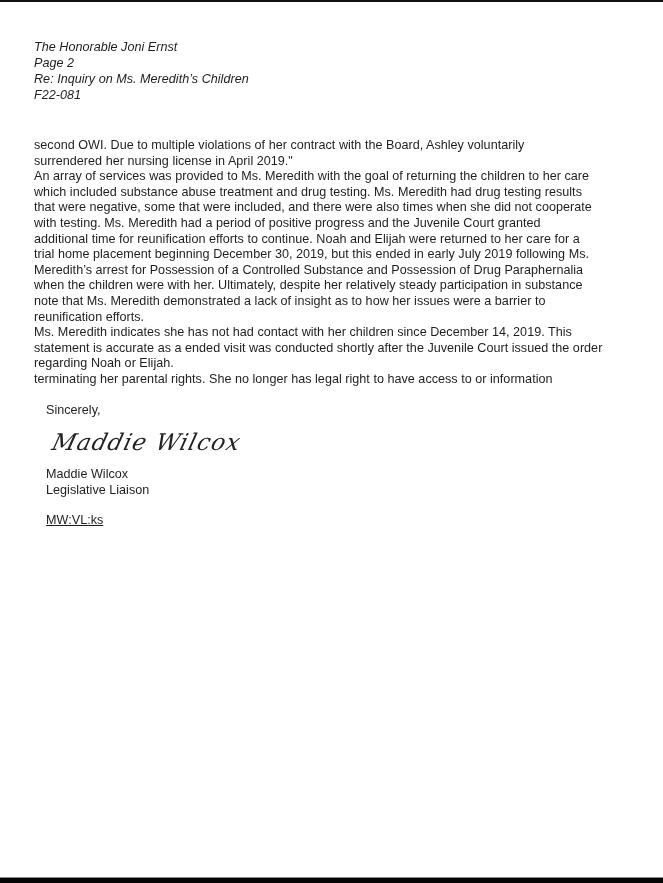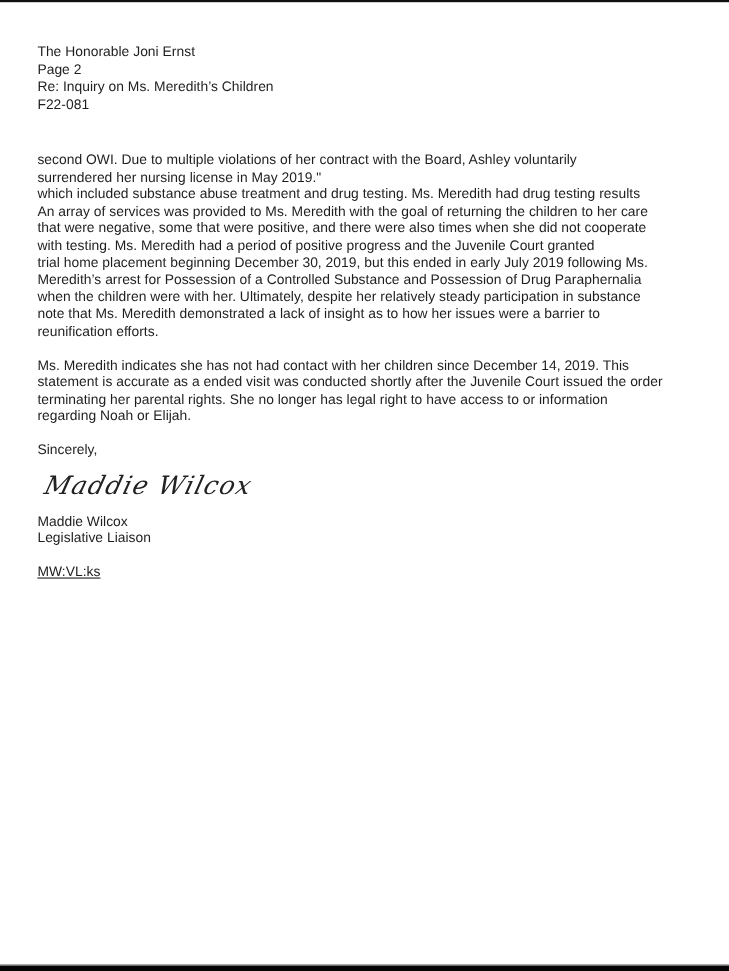--- a/index.html
+++ b/index.html
@@ -39,29 +39,30 @@
     }
     .line {
       display: block;
       white-space: nowrap;
     }
     .header-block {
       margin: 0;
     }
     .header-block .line {
       line-height: 16px;
+      font-style: italic;
     }
     .body-para {
       margin-top: 35px;
     }
     .para-gap {
-      margin-top: 15px;
     }
     .closing {
       margin-top: 15px;
+      margin-left: 12px;
     }
     .signature {
       display: block;
       margin-top: 9px;
       margin-left: 2px;
       height: 34px;
       font-family: "DejaVu Serif", serif;
       font-style: italic;
       font-size: 23px;
       line-height: 30px;
@@ -87,37 +88,38 @@
 
   <div class="header-block">
     <span class="line">The Honorable Joni Ernst</span>
     <span class="line">Page 2</span>
     <span class="line">Re: Inquiry on Ms. Meredith’s Children</span>
     <span class="line">F22-081</span>
   </div>
 
   <div class="body-para">
     <span class="line">second OWI.  Due to multiple violations of her contract with the Board, Ashley voluntarily</span>
-    <span class="line">surrendered her nursing license in May 2019."</span>
+    <span class="line">surrendered her nursing license in April 2019."</span>
+    <span class="line">An array of services was provided to Ms. Meredith with the goal of returning the children to her care</span>
     <span class="line">which included substance abuse treatment and drug testing. Ms. Meredith had drug testing results</span>
-    <span class="line">An array of services was provided to Ms. Meredith with the goal of returning the children to her care</span>
-    <span class="line">that were negative, some that were positive, and there were also times when she did not cooperate</span>
+    <span class="line">that were negative, some that were included, and there were also times when she did not cooperate</span>
     <span class="line">with testing. Ms. Meredith had a period of positive progress and the Juvenile Court granted</span>
+    <span class="line">additional time for reunification efforts to continue. Noah and Elijah were returned to her care for a</span>
     <span class="line">trial home placement beginning December 30, 2019, but this ended in early July 2019 following Ms.</span>
     <span class="line">Meredith’s arrest for Possession of a Controlled Substance and Possession of Drug Paraphernalia</span>
     <span class="line">when the children were with her. Ultimately, despite her relatively steady participation in substance</span>
     <span class="line">note that Ms. Meredith demonstrated a lack of insight as to how her issues were a barrier to</span>
     <span class="line">reunification efforts.</span>
   </div>
 
   <div class="para-gap">
     <span class="line">Ms. Meredith indicates she has not had contact with her children since December 14, 2019. This</span>
     <span class="line">statement is accurate as a ended visit was conducted shortly after the Juvenile Court issued the order</span>
+    <span class="line">regarding Noah or Elijah.</span>
     <span class="line">terminating her parental rights. She no longer has legal right to have access to or information</span>
-    <span class="line">regarding Noah or Elijah.</span>
   </div>
 
 
   <div class="closing">
     <span class="line">Sincerely,</span>
     <span class="signature">Maddie Wilcox</span>
     <div class="sig-block">
       <span class="line">Maddie Wilcox</span>
       <span class="line">Legislative Liaison</span>
     </div>

